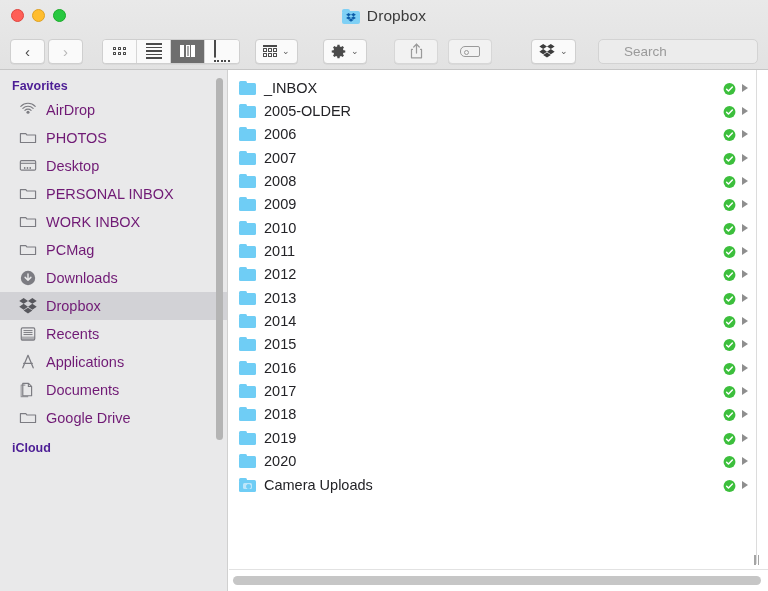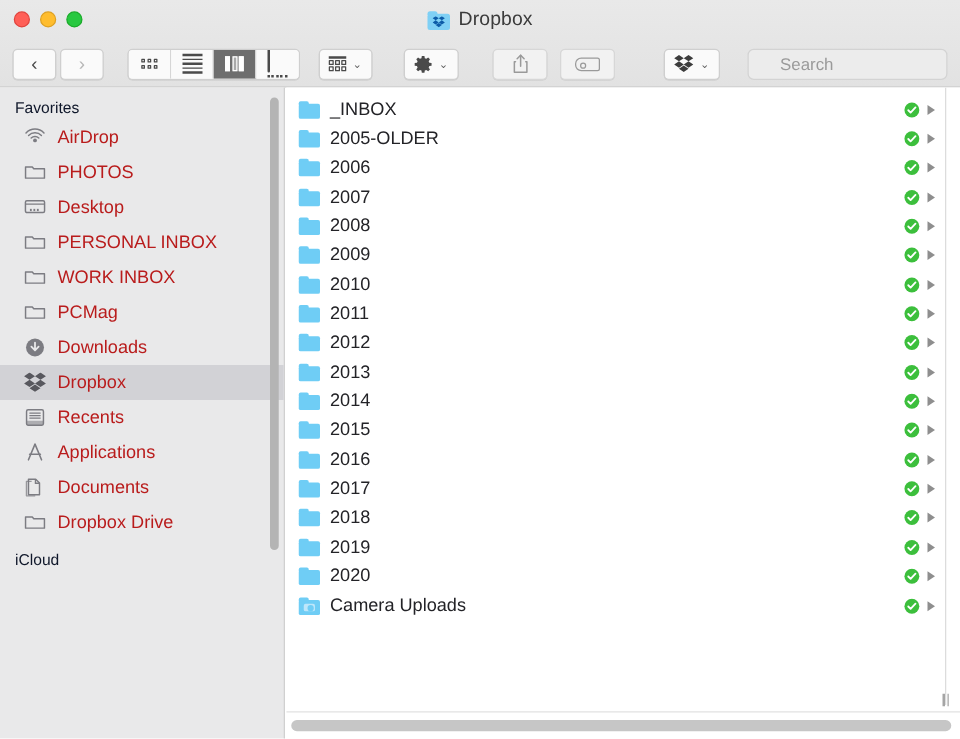--- a/index.html
+++ b/index.html
@@ -148,28 +148,28 @@
 
   
   .sidebar {
     position: absolute; top: 70px; left: 0;
     width: 228px; height: 521px;
     background: #e9e9ea;
     border-right: 1px solid #d0d0d0;
     overflow: hidden;
   }
   .sb-header {
-    font-size: 12.5px; color: #0f172a;
+    font-size: 12.5px; color: #4c1d95;
     padding: 9px 0 3px 12px;
-    font-weight: 400;
+    font-weight: 700;
   }
   .sb-item {
     height: 28px; display: flex; align-items: center;
     padding-left: 18px; gap: 9px;
-    font-size: 14.5px; color: #b91c1c;
+    font-size: 14.5px; color: #701a75;
   }
   .sb-item.selected { background: #d2d2d6; }
   .sb-icon {
     width: 19px; height: 19px;
     display: flex; align-items: center; justify-content: center;
     flex: 0 0 19px;
   }
   .sb-scrollbar {
     position: absolute; right: 4px; top: 8px;
     width: 7px; height: 362px;
@@ -470,21 +470,21 @@
             </svg>
           </span>
           <span>Documents</span>
         </div>
         <div class="sb-item">
           <span class="sb-icon">
             <svg width="18" height="18" viewBox="0 0 20 20">
               <path d="M1.6 5.2h6l1.3 1.5h9.5v8.3H1.6z" stroke="#7c7c82" stroke-width="1.3" fill="none" stroke-linejoin="round"></path>
             </svg>
           </span>
-          <span>Dropbox Drive</span>
+          <span>Google Drive</span>
         </div>
         <div class="sb-header">iCloud</div>
       </div>
     <div class="sb-scrollbar"></div>
   </div>
 
   <div class="content">
     <div class="col-list" id="file-list">
         <div class="file-row">
           <span class="f-icon">

